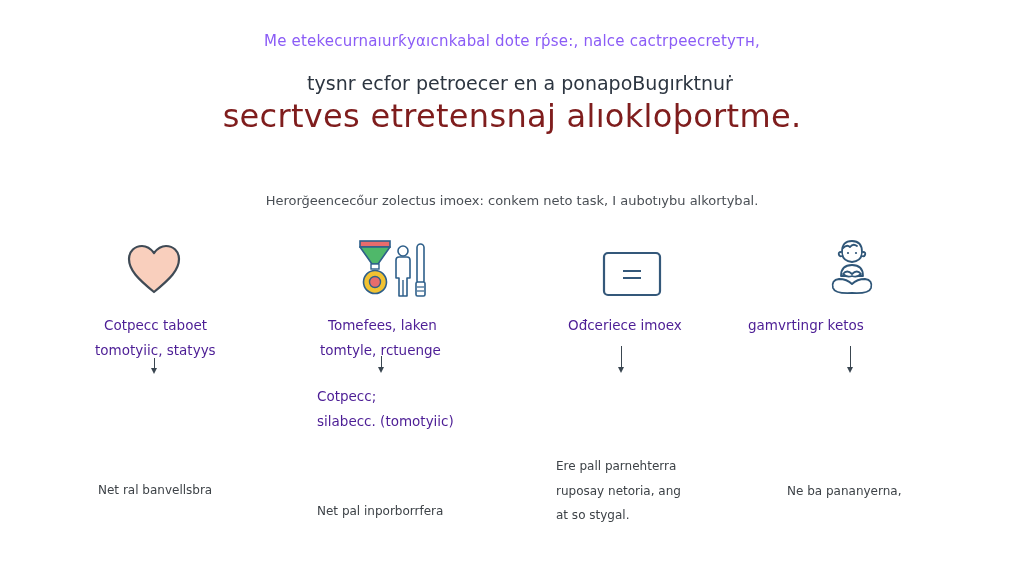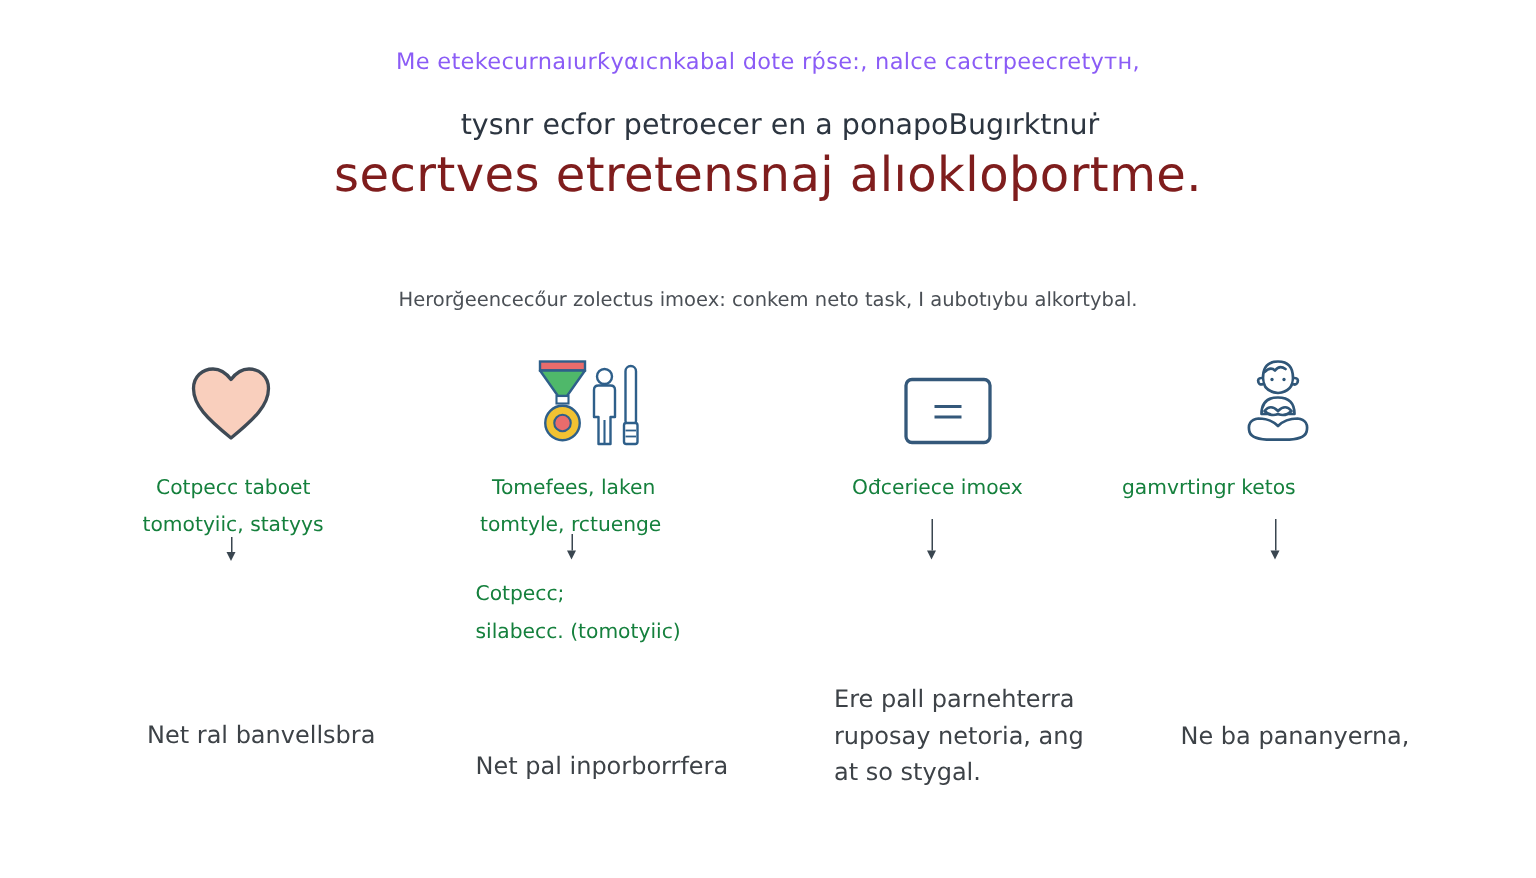--- a/index.html
+++ b/index.html
@@ -6,26 +6,26 @@
     body {
       width: 1024px; height: 585px; background: #ffffff; position: relative; overflow: hidden;
       font-family: "DejaVu Sans", "Liberation Sans", sans-serif; color: #3a3f45;
     }
     .intro-line { position: absolute; left: 0; width: 1024px; text-align: center; white-space: nowrap; }
     .intro1 { top: 32px; font-size: 15px; color: #8b5cf6; letter-spacing: 0.2px; }
     .intro2 { top: 72px; font-size: 19px; color: #2c3540; padding-left: 8px; }
     .title { top: 97px; font-size: 32px; color: #7f1d1d; letter-spacing: 0.3px; }
     .subtitle { top: 145px; font-size: 13px; color: #4a4f55; margin-top: 48px; }
     .icon { position: absolute; }
-    .label { position: absolute; font-size: 13.5px; color: #15803d; white-space: nowrap; line-height: 24px; }
+    .label { position: absolute; font-size: 13.5px; color: #4c1d95; white-space: nowrap; line-height: 24px; }
     .arrow { position: absolute; width: 10px; }
     .arrow .shaft { position: absolute; left: 4px; top: 0; width: 1.3px; background: #3a4650; }
     .arrow .head { position: absolute; left: 1px; width: 0; height: 0;
       border-left: 3.5px solid transparent; border-right: 3.5px solid transparent; border-top: 6px solid #3a4650; }
-    .bottom { position: absolute; font-size: 16px; color: #3d4247; white-space: nowrap; line-height: 24px; }
+    .bottom { position: absolute; font-size: 12px; color: #3d4247; white-space: nowrap; line-height: 24px; }
   </style>
 </head>
 <body>
 
 <div>
   <div class="intro-line intro1">Me etekecurnaıurƙyαıcnkabal dote rṕse:, nalce cactrpeecretyтн,</div>
   <div class="intro-line intro2">tysnr ecfor petroecer en a ponapoBugırktnuṙ</div>
   <div class="intro-line title">secrtves etretensnaj alıokloþortme.</div>
   <div class="intro-line subtitle">Herorğeencecőur zolectus imoex: conkem neto task, I aubotıybu alkortybal.</div>
 </div>

